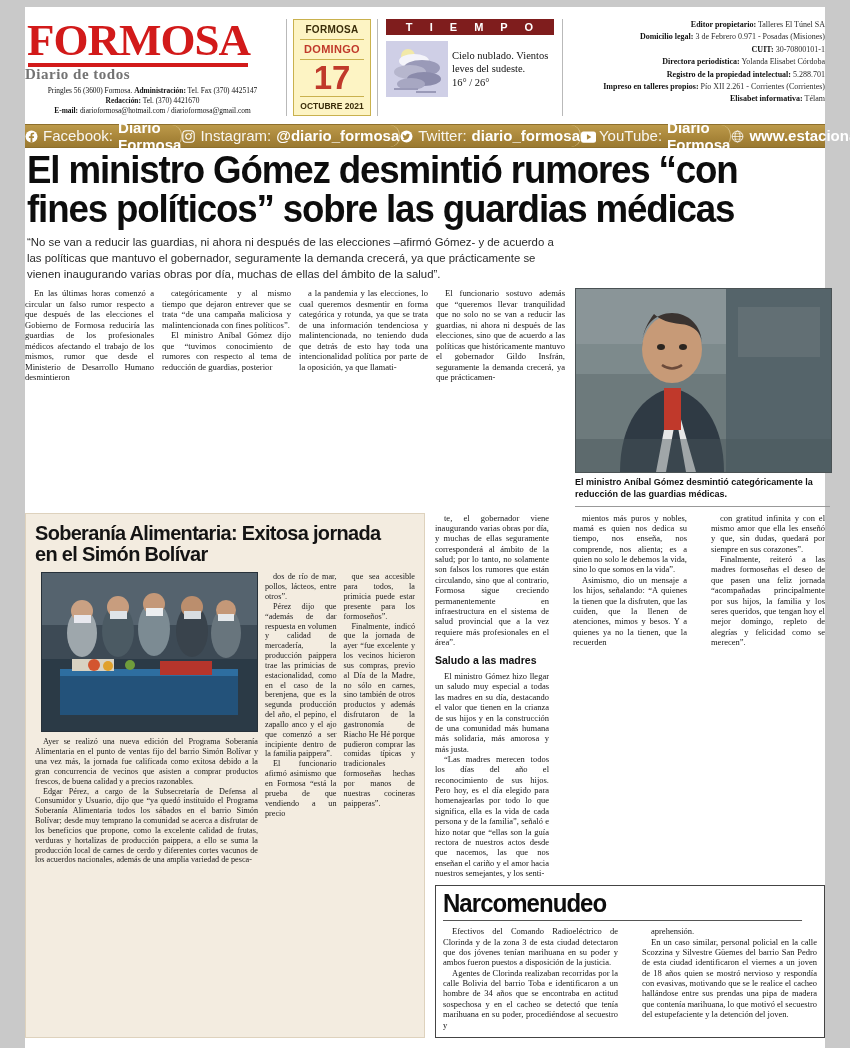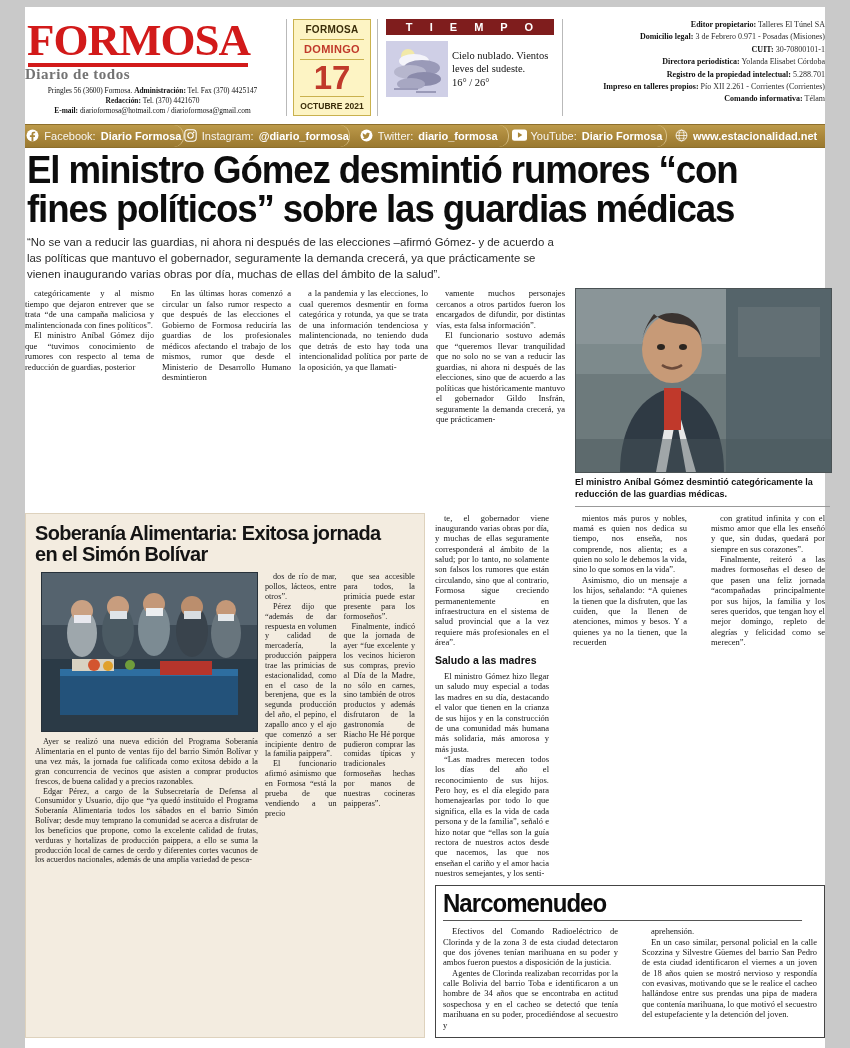--- a/index.html
+++ b/index.html
@@ -63,21 +63,21 @@
   .mh-info b{font-weight:bold;color:#111;}
 
   
   .socialbar{
     display:flex;align-items:center;height:22px;margin-top:4px;
     background:linear-gradient(180deg,#bc9a4a 0%,#a9863a 55%,#9a7930 100%);
     border-top:1px solid #8d6f2c;border-bottom:1px solid #8d6f2c;
   }
   .sb-item{
     flex:1;display:flex;align-items:center;justify-content:center;gap:5px;
-    color:#fff;font-family:"Liberation Sans",sans-serif;font-size:11px;
+    color:#fff;font-family:"Liberation Sans",sans-serif;font-size:15px;
     border-right:1px solid #d8c189;height:100%;border-radius:10px;
   }
   .sb-item:last-child{border-right:none;}
   .sb-item .lbl{opacity:.92;}
   .sb-item .hl{font-weight:bold;}
   .sb-ico{width:13px;height:13px;flex:0 0 13px;display:inline-block;}
 
   
   .kicker{
     font-family:"Liberation Sans",sans-serif;font-size:10.5px;font-weight:normal;
@@ -197,21 +197,21 @@
       </div>
     </div>
 
     <div class="mh-info">
       <div><b>Editor propietario:</b><span> Talleres El Túnel SA</span></div>
       <div><b>Domicilio legal:</b><span> 3 de Febrero 0.971 - Posadas (Misiones)</span></div>
       <div><b>CUIT:</b><span> 30-70800101-1</span></div>
       <div><b>Directora periodística:</b><span> Yolanda Elisabet Córdoba</span></div>
       <div><b>Registro de la propiedad intelectual:</b><span> 5.288.701</span></div>
       <div><b>Impreso en talleres propios:</b><span> Pío XII 2.261 - Corrientes (Corrientes)</span></div>
-      <div><b>Comando informativa:</b><span> Télam</span></div>
+      <div><b>Elisabet informativa:</b><span> Télam</span></div>
     </div>
   </div>
 
   <div class="socialbar">
 
     <div class="sb-item">
       <span class="sb-ico">
         <svg width="13" height="13" viewBox="0 0 24 24">
             <circle cx="12" cy="12" r="11" fill="#fff"></circle>
             <path d="M13.6 23v-8.2h2.8l.4-3.2h-3.2V9.5c0-.9.3-1.6 1.6-1.6h1.7V5.1c-.3 0-1.3-.1-2.5-.1-2.5 0-4.2 1.5-4.2 4.3v2.3H7.2v3.2h3v8.2z" fill="#a9863a"></path>
@@ -268,31 +268,30 @@
       <span class="hl">www.estacionalidad.net</span>
     </div>
   </div>
 
   <div class="headline">El ministro Gómez desmintió rumores “con fines políticos” sobre las guardias médicas</div>
   <div class="lead">“No se van a reducir las guardias, ni ahora ni después de las elecciones –afirmó Gómez- y de acuerdo a las políticas que mantuvo el gobernador, seguramente la demanda crecerá, ya que prácticamente se vienen inaugurando varias obras por día, muchas de ellas del ámbito de la salud”.</div>
 
   <div class="top-wrap">
     <div class="top-cols">
       <div class="tcol">
+        <p>En las últimas horas comenzó a circular un falso rumor respecto a que después de las elecciones el Gobierno de Formosa reduciría las guardias de los profesionales médicos afectando el trabajo de los mismos, rumor que desde el Ministerio de Desarrollo Humano desmintieron</p>
+      </div>
+      <div class="tcol">
         <p>categóricamente y al mismo tiempo que dejaron entrever que se trata “de una campaña maliciosa y malintencionada con fines políticos”.</p>
         <p>El ministro Aníbal Gómez dijo que “tuvimos conocimiento de rumores con respecto al tema de reducción de guardias, posterior</p>
       </div>
       <div class="tcol">
-        <p>En las últimas horas comenzó a circular un falso rumor respecto a que después de las elecciones el Gobierno de Formosa reduciría las guardias de los profesionales médicos afectando el trabajo de los mismos, rumor que desde el Ministerio de Desarrollo Humano desmintieron</p>
+        <p>a la pandemia y las elecciones, lo cual queremos desmentir en forma categórica y rotunda, ya que se trata de una información tendenciosa y malintencionada, no teniendo duda que detrás de esto hay toda una intencionalidad política por parte de la oposición, ya que llamati-</p>
       </div>
       <div class="tcol">
-        <p>a la pandemia y las elecciones, lo cual queremos desmentir en forma categórica y rotunda, ya que se trata de una información tendenciosa y malintencionada, no teniendo duda que detrás de esto hay toda una intencionalidad política por parte de la oposición, ya que llamati-</p>
-      </div>
-      <div class="tcol">
-        <p>vamente muchos personajes cercanos a otros partidos fueron los encargados de difundir, por distintas vías, esta falsa información”.</p>
         <p>El funcionario sostuvo además que “queremos llevar tranquilidad que no solo no se van a reducir las guardias, ni ahora ni después de las elecciones, sino que de acuerdo a las políticas que históricamente mantuvo el gobernador Gildo Insfrán, seguramente la demanda crecerá, ya que prácticamen-</p>
       </div>
     </div>
 
     <div class="photo-col">
       <div class="photo">
         <svg width="255" height="183" viewBox="0 0 255 183" aria-hidden="true">
           <rect width="255" height="183" fill="#6d7a7c"></rect>
           <rect x="0" y="0" width="255" height="62" fill="#8a9598"></rect>
           <rect x="0" y="55" width="255" height="30" fill="#7d8a8c"></rect>

